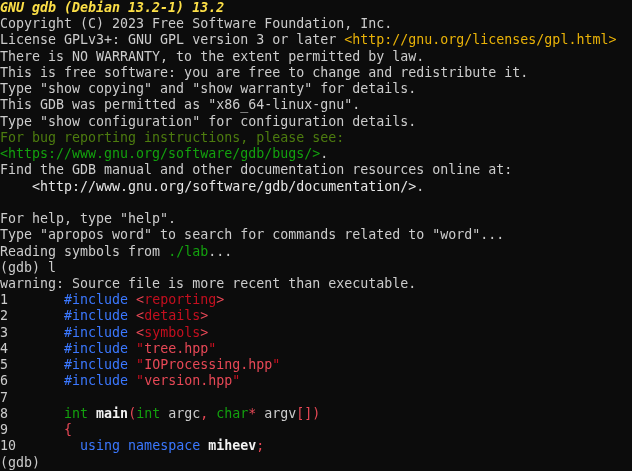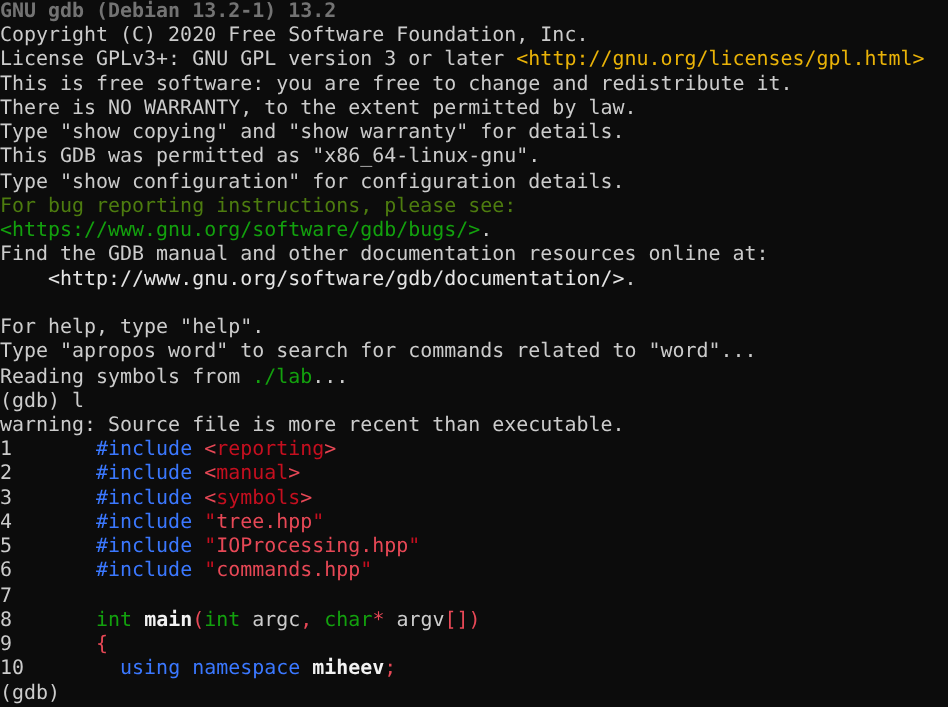--- a/index.html
+++ b/index.html
@@ -25,43 +25,43 @@
   }
   .terminal .line span {
     white-space: pre;
   }
 </style>
 </head>
 <body>
 
 <div class="terminal">
   <div>
-      <div class="line"><span style="color: #737373; font-weight: bold;">GNU gdb (Debian 13.2-1) 13.2</span></div>
-      <div class="line"><span style="color: rgb(204, 204, 204);">Copyright (C) 2020 Free Software Foundation, Inc.</span></div>
+      <div class="line"><span style="color: #fde047; font-weight: bold; font-style: italic;">GNU gdb (Debian 13.2-1) 13.2</span></div>
+      <div class="line"><span style="color: rgb(204, 204, 204);">Copyright (C) 2023 Free Software Foundation, Inc.</span></div>
       <div class="line"><span style="color: rgb(204, 204, 204);">License GPLv3+: GNU GPL version 3 or later </span><span style="color: #eab308;">&lt;http://gnu.org/licenses/gpl.html&gt;</span></div>
+      <div class="line"><span style="color: rgb(204, 204, 204);">There is NO WARRANTY, to the extent permitted by law.</span></div>
       <div class="line"><span style="color: rgb(204, 204, 204);">This is free software: you are free to change and redistribute it.</span></div>
-      <div class="line"><span style="color: rgb(204, 204, 204);">There is NO WARRANTY, to the extent permitted by law.</span></div>
       <div class="line"><span style="color: rgb(204, 204, 204);">Type "show copying" and "show warranty" for details.</span></div>
       <div class="line"><span style="color: rgb(204, 204, 204);">This GDB was permitted as "x86_64-linux-gnu".</span></div>
       <div class="line"><span style="color: rgb(204, 204, 204);">Type "show configuration" for configuration details.</span></div>
       <div class="line"><span style="color: #4d7c0f;">For bug reporting instructions, please see:</span></div>
       <div class="line"><span style="color: rgb(19, 161, 14);">&lt;https://www.gnu.org/software/gdb/bugs/&gt;</span><span style="color: rgb(204, 204, 204);">.</span></div>
       <div class="line"><span style="color: rgb(204, 204, 204);">Find the GDB manual and other documentation resources online at:</span></div>
       <div class="line"><span style="color: rgb(204, 204, 204);">    </span><span style="color: #e5e5e5;">&lt;http://www.gnu.org/software/gdb/documentation/&gt;</span><span style="color: rgb(204, 204, 204);">.</span></div>
       <div class="line">&nbsp;</div>
       <div class="line"><span style="color: rgb(204, 204, 204);">For help, type "help".</span></div>
       <div class="line"><span style="color: rgb(204, 204, 204);">Type "apropos word" to search for commands related to "word"...</span></div>
       <div class="line"><span style="color: rgb(204, 204, 204);">Reading symbols from </span><span style="color: rgb(19, 161, 14);">./lab</span><span style="color: rgb(204, 204, 204);">...</span></div>
       <div class="line"><span style="color: rgb(204, 204, 204);">(gdb) l</span></div>
       <div class="line"><span style="color: rgb(204, 204, 204);">warning: Source file is more recent than executable.</span></div>
       <div class="line"><span style="color: rgb(204, 204, 204);">1       </span><span style="color: rgb(59, 120, 255);">#include</span><span style="color: rgb(204, 204, 204);"> </span><span style="color: rgb(231, 72, 86);">&lt;</span><span style="color: rgb(197, 15, 31);">reporting</span><span style="color: rgb(231, 72, 86);">&gt;</span></div>
-      <div class="line"><span style="color: rgb(204, 204, 204);">2       </span><span style="color: rgb(59, 120, 255);">#include</span><span style="color: rgb(204, 204, 204);"> </span><span style="color: rgb(231, 72, 86);">&lt;</span><span style="color: rgb(197, 15, 31);">manual</span><span style="color: rgb(231, 72, 86);">&gt;</span></div>
+      <div class="line"><span style="color: rgb(204, 204, 204);">2       </span><span style="color: rgb(59, 120, 255);">#include</span><span style="color: rgb(204, 204, 204);"> </span><span style="color: rgb(231, 72, 86);">&lt;</span><span style="color: rgb(197, 15, 31);">details</span><span style="color: rgb(231, 72, 86);">&gt;</span></div>
       <div class="line"><span style="color: rgb(204, 204, 204);">3       </span><span style="color: rgb(59, 120, 255);">#include</span><span style="color: rgb(204, 204, 204);"> </span><span style="color: rgb(231, 72, 86);">&lt;</span><span style="color: rgb(197, 15, 31);">symbols</span><span style="color: rgb(231, 72, 86);">&gt;</span></div>
       <div class="line"><span style="color: rgb(204, 204, 204);">4       </span><span style="color: rgb(59, 120, 255);">#include</span><span style="color: rgb(204, 204, 204);"> </span><span style="color: rgb(197, 15, 31);">"</span><span style="color: rgb(231, 72, 86); margin-top: 28px;">tree.hpp</span><span style="color: rgb(197, 15, 31);">"</span></div>
       <div class="line"><span style="color: rgb(204, 204, 204);">5       </span><span style="color: rgb(59, 120, 255);">#include</span><span style="color: rgb(204, 204, 204);"> </span><span style="color: rgb(197, 15, 31);">"</span><span style="color: rgb(231, 72, 86);">IOProcessing.hpp</span><span style="color: rgb(197, 15, 31);">"</span></div>
-      <div class="line"><span style="color: rgb(204, 204, 204);">6       </span><span style="color: rgb(59, 120, 255);">#include</span><span style="color: rgb(204, 204, 204);"> </span><span style="color: rgb(197, 15, 31);">"</span><span style="color: rgb(231, 72, 86);">commands.hpp</span><span style="color: rgb(197, 15, 31);">"</span></div>
+      <div class="line"><span style="color: rgb(204, 204, 204);">6       </span><span style="color: rgb(59, 120, 255);">#include</span><span style="color: rgb(204, 204, 204);"> </span><span style="color: rgb(197, 15, 31);">"</span><span style="color: rgb(231, 72, 86);">version.hpp</span><span style="color: rgb(197, 15, 31);">"</span></div>
       <div class="line"><span style="color: rgb(204, 204, 204);">7</span></div>
       <div class="line"><span style="color: rgb(204, 204, 204);">8       </span><span style="color: rgb(19, 161, 14);">int</span><span style="color: rgb(204, 204, 204);"> </span><span style="color: rgb(242, 242, 242); font-weight: bold;">main</span><span style="color: rgb(231, 72, 86);">(</span><span style="color: rgb(19, 161, 14);">int</span><span style="color: rgb(204, 204, 204);"> argc</span><span style="color: rgb(231, 72, 86);">,</span><span style="color: rgb(204, 204, 204);"> </span><span style="color: rgb(19, 161, 14);">char</span><span style="color: rgb(231, 72, 86);">*</span><span style="color: rgb(204, 204, 204);"> argv</span><span style="color: rgb(231, 72, 86);">[])</span></div>
       <div class="line"><span style="color: rgb(204, 204, 204);">9       </span><span style="color: rgb(231, 72, 86);">{</span></div>
       <div class="line"><span style="color: rgb(204, 204, 204);">10        </span><span style="color: rgb(59, 120, 255);">using</span><span style="color: rgb(204, 204, 204);"> </span><span style="color: rgb(59, 120, 255);">namespace</span><span style="color: rgb(204, 204, 204);"> </span><span style="color: rgb(242, 242, 242); font-weight: bold;">miheev</span><span style="color: rgb(231, 72, 86);">;</span></div>
       <div class="line"><span style="color: rgb(204, 204, 204);">(gdb) </span></div>
     </div>
 </div>
 
 </body></html>

